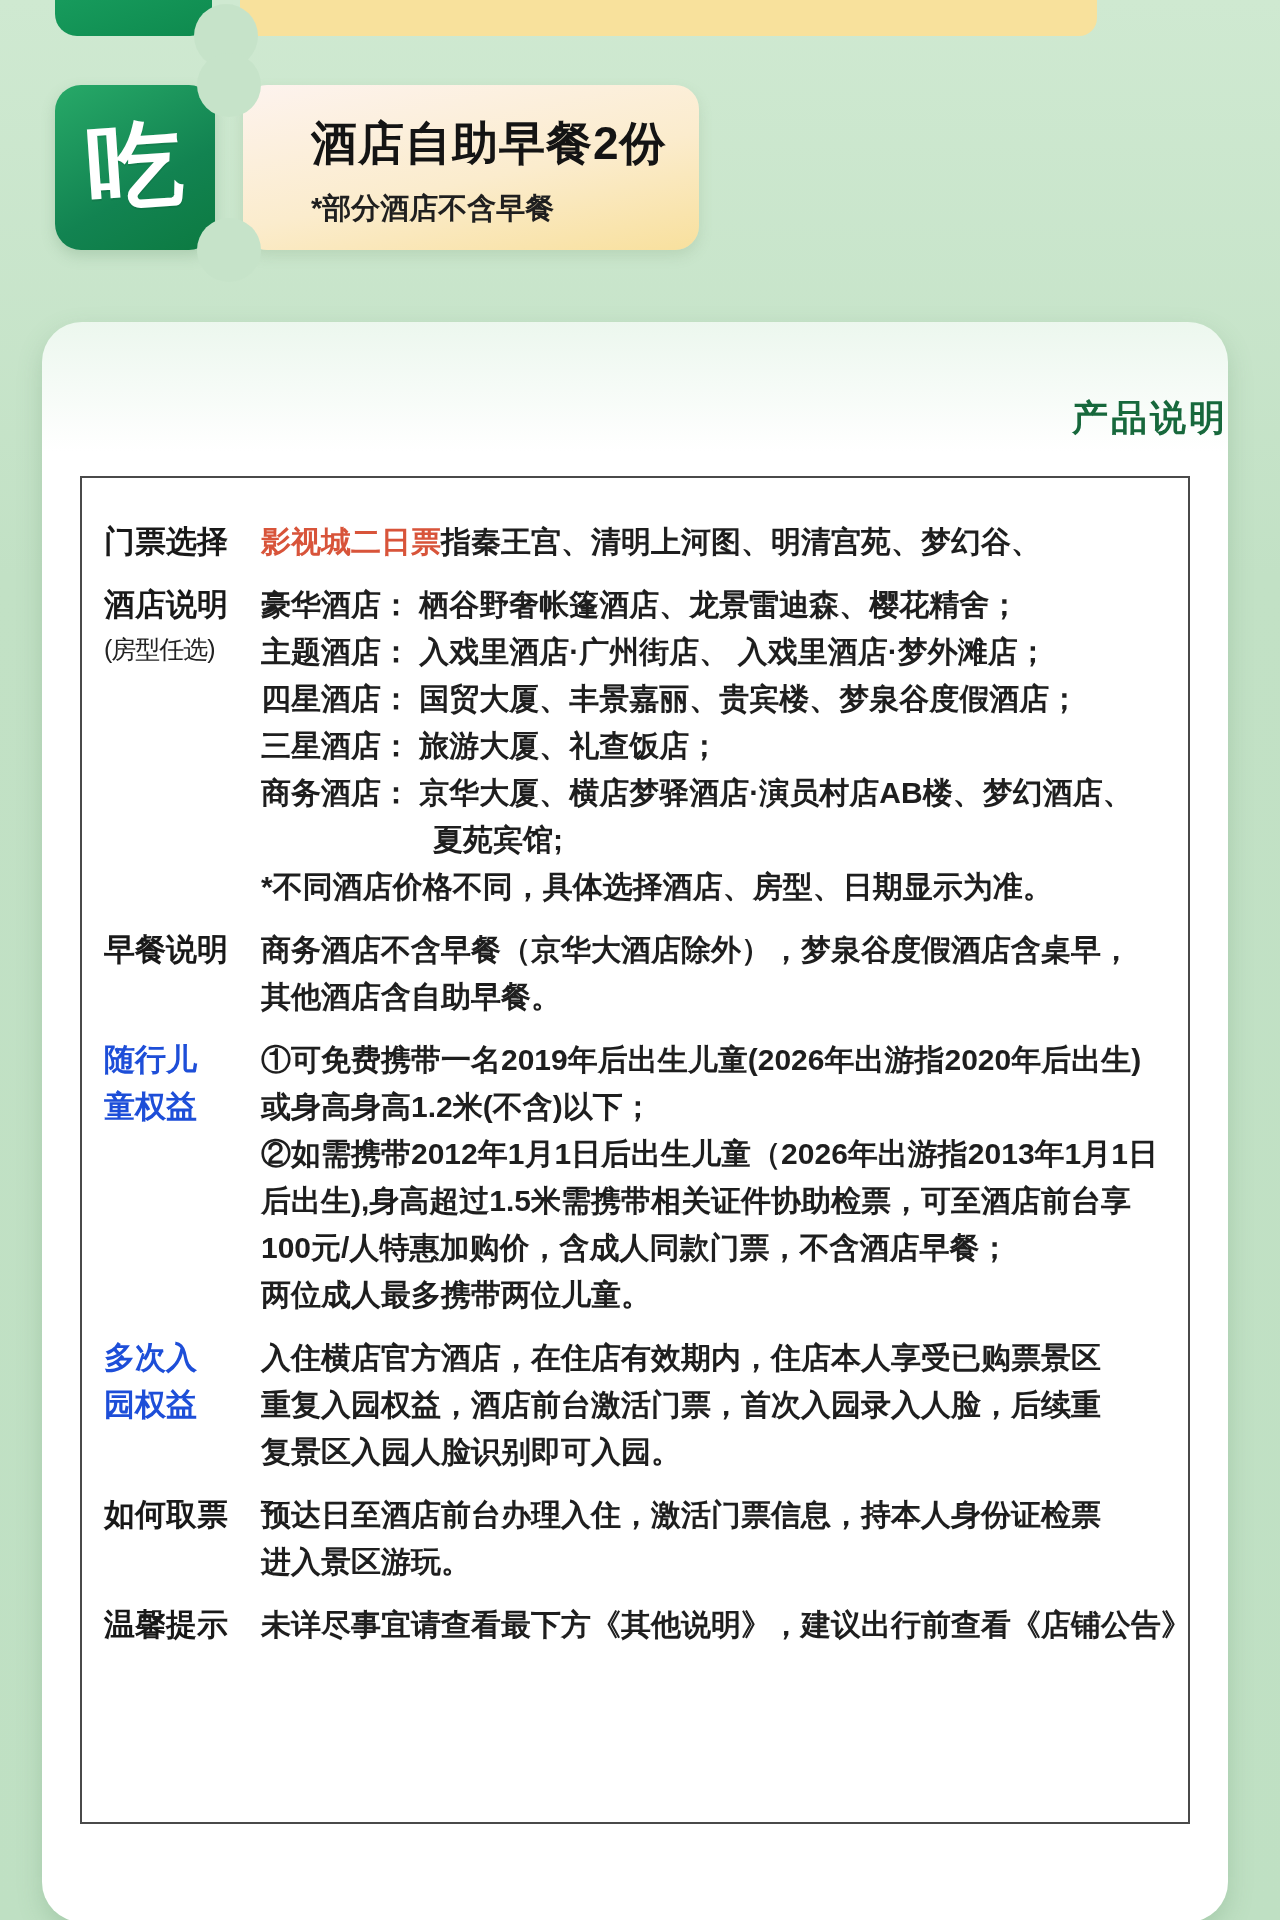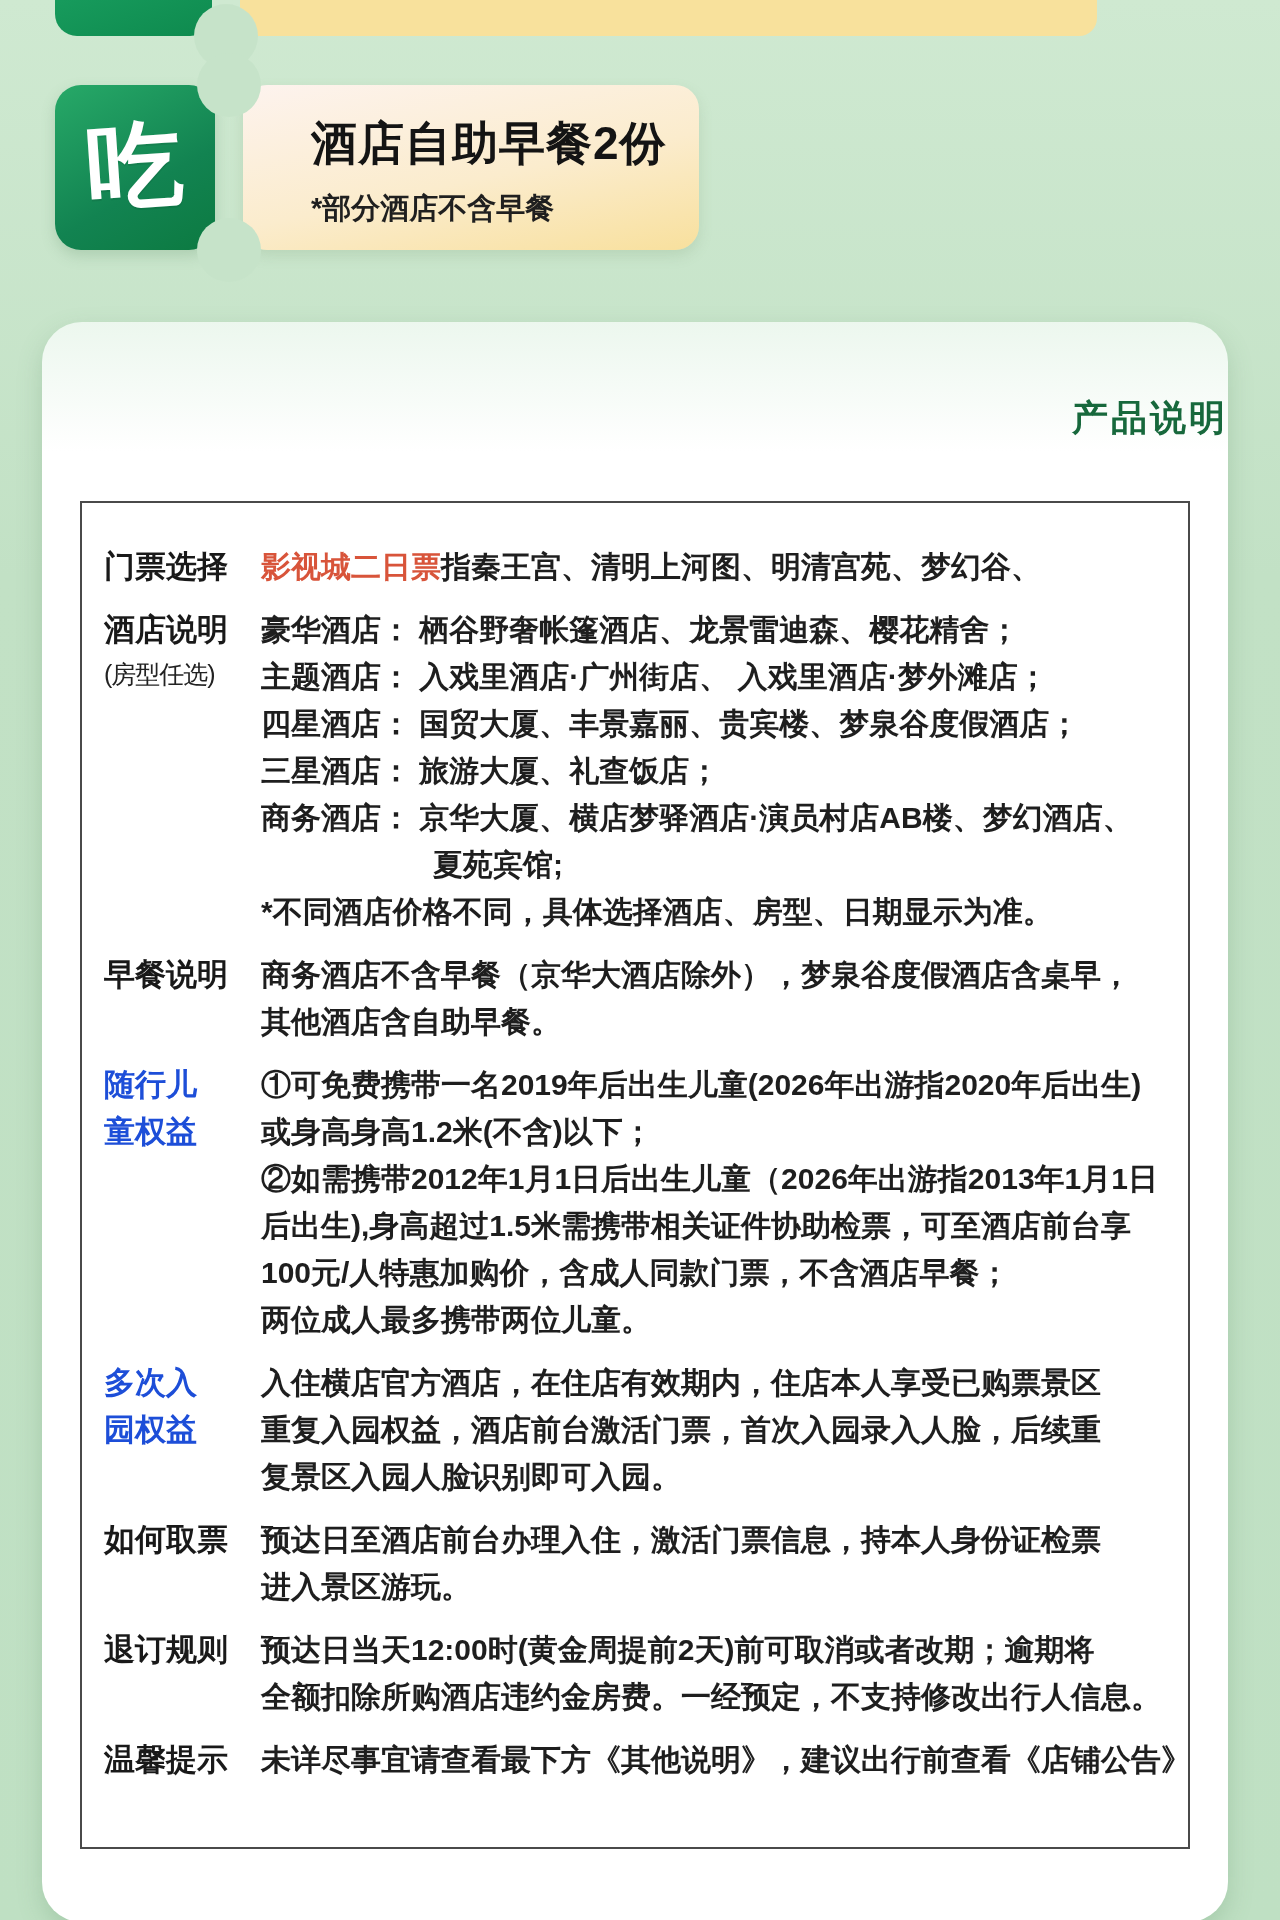--- a/index.html
+++ b/index.html
@@ -51,21 +51,21 @@
     position: absolute; left: 42px; top: 322px; width: 1186px; height: 1600px;
     background: linear-gradient(180deg, #ecf7ee 0%, #ffffff 130px);
     border-radius: 40px;
     box-shadow: 0 10px 25px rgba(90,140,100,0.25);
   }
   .product-title {
     text-align: right; margin-top: 72px;
     font-size: 36px; font-weight: 800; color: #17683c; letter-spacing: 3px;
   }
   .rules-box {
-    position: absolute; left: 38px; top: 179px; width: 1110px; height: 1348px;
+    position: absolute; left: 38px; top: 154px; width: 1110px; height: 1348px;
     border: 2px solid #4a4a4a; background: #ffffff;
     box-sizing: border-box; padding: 40px 6px 10px 22px;
     overflow: hidden;
   }
   .row { display: flex; margin-bottom: 16px; }
   .row-label {
     width: 157px; flex: 0 0 157px;
     font-size: 31px; font-weight: 700; color: #191919; line-height: 47px;
   }
   .row-label.accent { color: #1d4ed8; }
@@ -164,29 +164,20 @@
   <div class="row">
     <div class="row-label">
             <div>如何取票</div>
           </div>
     <div class="row-content">
             <div class="line"><span>预达日至酒店前台办理入住，激活门票信息，持本人身份证检票</span></div>
             <div class="line"><span>进入景区游玩。</span></div>
           </div>
   </div>
 
-  <div class="row">
-    <div class="row-label">
-            <div>退订规则</div>
-          </div>
-    <div class="row-content">
-            <div class="line"><span>预达日当天12:00时(黄金周提前2天)前可取消或者改期；逾期将</span></div>
-            <div class="line"><span>全额扣除所购酒店违约金房费。一经预定，不支持修改出行人信息。</span></div>
-          </div>
-  </div>
 
   <div class="row">
     <div class="row-label">
             <div>温馨提示</div>
           </div>
     <div class="row-content">
             <div class="line"><span>未详尽事宜请查看最下方《其他说明》，建议出行前查看《店铺公告》。</span></div>
           </div>
   </div>
 </div>

